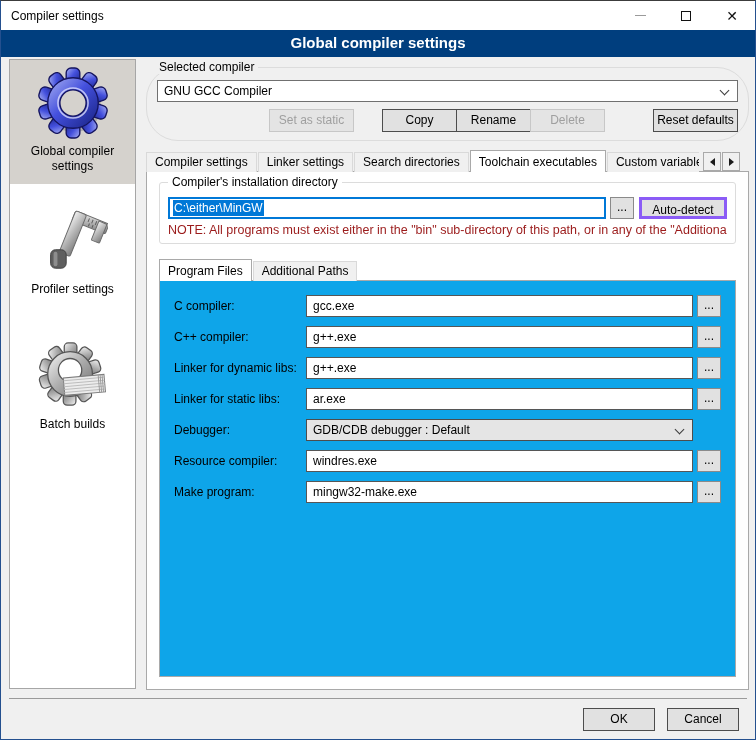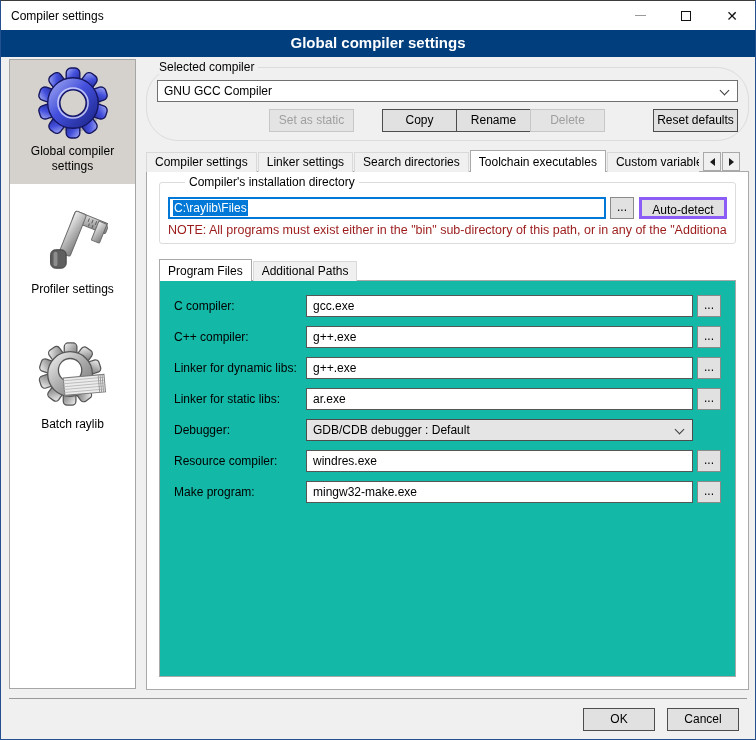--- a/index.html
+++ b/index.html
@@ -73,33 +73,33 @@
         display: flex; align-items: center; justify-content: center; }
   .tab-scroll .sbtn + .sbtn { margin-left: 1px; }
   .tri-l { width:0;height:0;border-top:4px solid transparent;border-bottom:4px solid transparent;border-right:5px solid #1a1a1a; }
   .tri-r { width:0;height:0;border-top:4px solid transparent;border-bottom:4px solid transparent;border-left:5px solid #1a1a1a; }
 
   
   .tabpage { position: relative; margin-top: -1px; height: 519px; background: #fff;
              border: 1px solid #A9A9A9; padding: 10px 12px 12px; display: flex; flex-direction: column; }
 
   .install-group { background: #fff; padding: 14px 8px 6px; }
-  .install-group > .grouplabel { background: #fff; margin-left: 17px; }
+  .install-group > .grouplabel { background: #fff; }
   .install-row { display: flex; height: 22px; }
   .path-field { flex: 1; border: 2px solid var(--selection_blue, #0078D7); background: #fff;
                 height: 22px; line-height: 18px; padding-left: 3px; overflow: hidden; white-space: nowrap; }
   .path-field .sel { background: var(--selection_blue, #0078D7); color: #fff; padding: 1px 1px; }
   .mini-btn { width: 24px; height: 22px; background: #E1E1E1; border: 1px solid #8a8a8a;
               text-align: center; line-height: 18px; font-size: 12px; margin-left: 4px; }
   .autodetect-btn { width: 88px; height: 22px; background: #E1E1E1; border: 3px solid #8b5cf6;
               text-align: center; line-height: 20px; margin-left: 5px; }
   .note { margin-top: 4px; color: var(--note_red, #9B1B1B); white-space: nowrap; overflow: hidden; font-size: 12.5px; }
 
   .inner-tabstrip { margin-top: 14px; }
-  .inner-panel { flex: 1; background: #14b8a6; border: 1px solid #A9A9A9; margin-top: -1px;
+  .inner-panel { flex: 1; background: #0ea5e9; border: 1px solid #A9A9A9; margin-top: -1px;
                  padding: 14px 14px; }
 
   .form-row { display: flex; align-items: center; height: 22px; margin-bottom: 9px; }
   .form-row .flabel { width: 132px; flex: 0 0 auto; font-size: 12px; }
   .form-row .field { flex: 1; height: 22px; border: 1px solid #565656; background: #fff;
                      font-family: Liberation Sans, sans-serif; font-size: 12px;
                      padding: 0 6px; line-height: 20px; }
   .form-row .combo { flex: 1; width: auto; }
 
   
@@ -215,21 +215,21 @@
               <circle cx="33" cy="34" r="23"></circle>
             </g>
             <circle cx="33" cy="30" r="12" fill="#fff" stroke="#555" stroke-width="1.3"></circle>
             <g transform="translate(26,38) rotate(-5)">
               <rect x="0" y="0" width="42" height="18" fill="#ececec" stroke="#7a7a7a"></rect>
               <path d="M0 3 h42 M0 6 h42 M0 9 h42 M0 12 h42 M0 15 h42" stroke="#bdbdbd" fill="none"></path>
               <path d="M36 0 v18 M38 0 v18 M40 0 v18" stroke="#9a9a9a" fill="none"></path>
             </g>
           </svg>
         </div>
-        <div class="side-label">Batch raylib</div>
+        <div class="side-label">Batch builds</div>
       </div>
     </div>
 
     <div class="main">
 
       <div class="groupbox compiler-group">
         <span class="grouplabel">Selected compiler</span>
         <div class="combo">
           <span>GNU GCC Compiler</span>
           <span class="chev"></span>
@@ -264,21 +264,21 @@
             </div>
         </div>
       </div>
 
       <div class="tabpage">
 
         <div class="groupbox on-white install-group">
           <span class="grouplabel">Compiler's installation directory</span>
           <div class="install-row">
             <div class="path-field">
-              <span class="sel">C:\raylib\Files</span>
+              <span class="sel">C:\either\MinGW</span>
             </div>
             <div class="mini-btn">...</div>
             <div class="autodetect-btn">Auto-detect</div>
           </div>
           <div class="note">NOTE: All programs must exist either in the "bin" sub-directory of this path, or in any of the "Additional</div>
         </div>
 
         <div class="tabstrip inner-tabstrip">
           <div class="tabs-row">
             <div class="tab active">Program Files</div>

